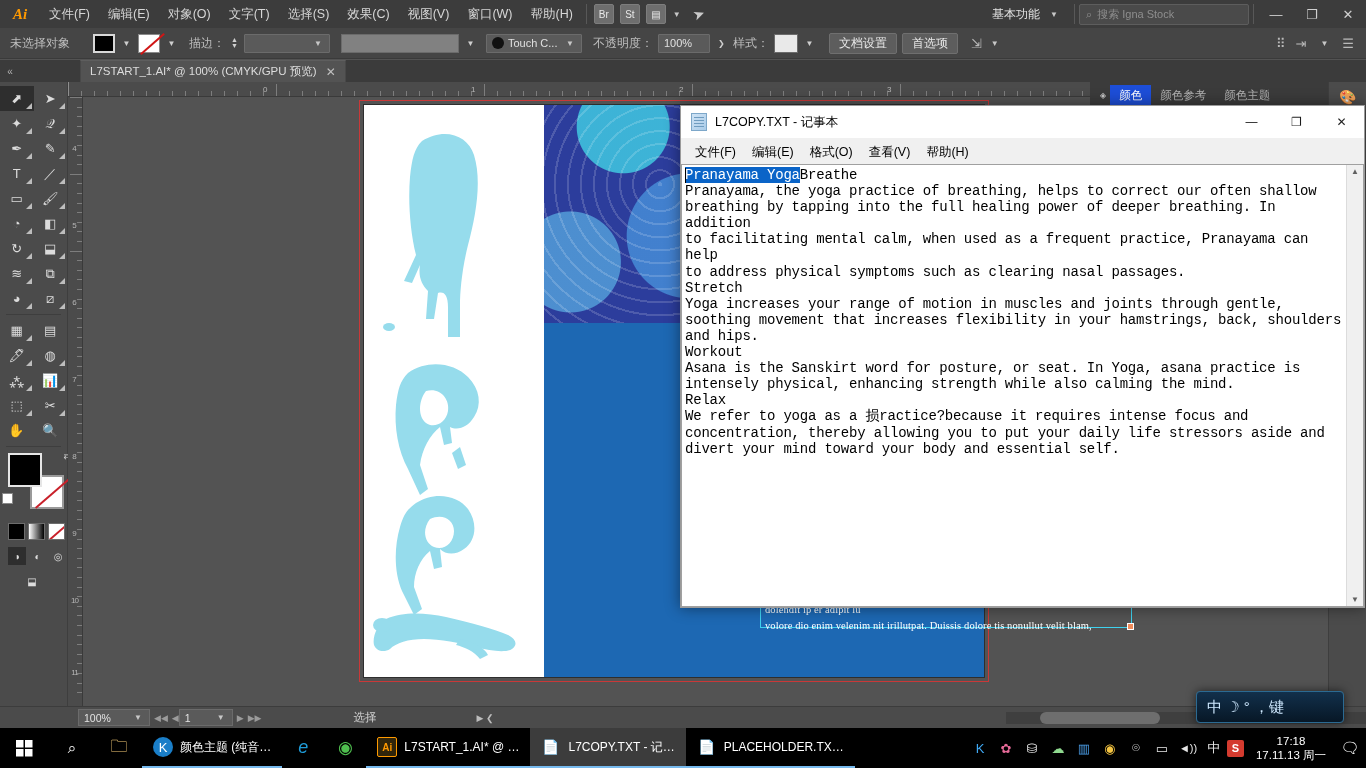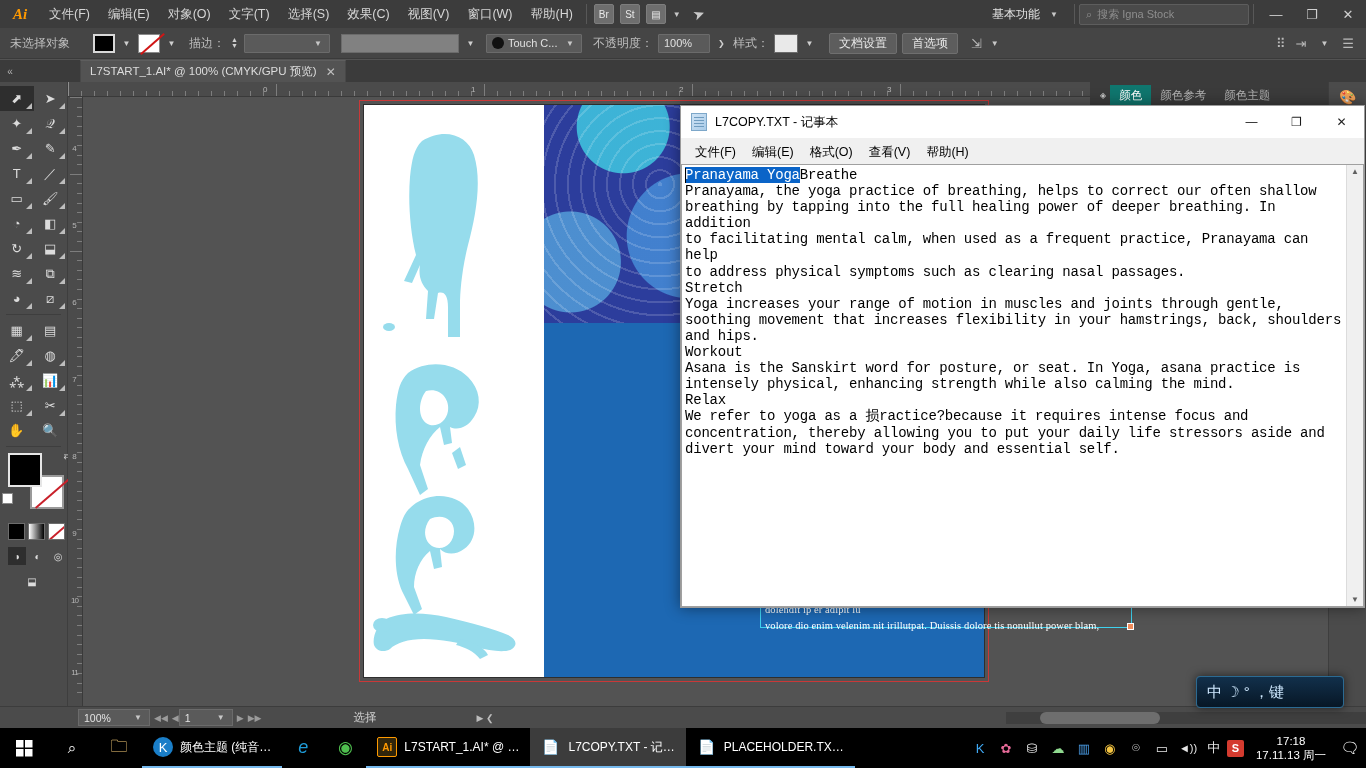--- a/index.html
+++ b/index.html
@@ -240,34 +240,34 @@
 
   
   .dock {
     position:absolute; top:82px; right:0; width:276px; height:26px; background:#3b3b3b;
     display:flex; align-items:center; padding-left:6px; gap:0;
   }
   .dock-tab {
     height:20px; padding:0 9px; display:flex; align-items:center; font-size:11.5px;
     color:#b2b2b2;
   }
-  .dock-tab.active { background:#0f766e; color:#fff; }
+  .dock-tab.active { background:#1d4ed8; color:#fff; }
   .dock-ico { margin-left:auto; display:flex; align-items:center; gap:7px; padding-right:8px; color:#b9b9b9; font-size:10px; }
   .dock-strip {
     position:absolute; top:82px; right:0; width:38px; bottom:22px; background:#4b4b4b;
     border-left:1px solid #3e3e3e;
   }
   .dock-strip .di {
     width:38px; height:30px; display:flex; align-items:center; justify-content:center;
     color:#d2d2d2; font-size:14px;
   }
 
   
   .ime {
-    position:absolute; left:1196px; top:676px; width:148px; height:32px;
+    position:absolute; left:1196px; top:691px; width:148px; height:32px;
     background:linear-gradient(180deg,#12304b,#071726); border:1px solid #2b6a92;
     border-radius:4px; display:flex; align-items:center; gap:7px; padding:0 10px;
     color:#cfe9ff; font-size:15px; box-shadow:0 0 10px rgba(0,0,0,.6);
   }
 
   
   #notepad {
     position:absolute; left:680px; top:105px; width:685px; height:503px;
     background:#f0f0f0; border:1px solid #9a9a9a;
     box-shadow:0 0 14px rgba(0,0,0,.45);
@@ -726,21 +726,21 @@
           <p>prat vel in vercin enib</p>
           <p>commy niat essi.</p>
           <p>Igna augiamc onsenit</p>
           <p>consequatet alisim ver</p>
           <p>mc onsequat. Ut lor se</p>
           <p>ipis del dolore modolo</p>
           <p>dit lummy nulla comr</p>
           <p>praestinis nullaorem a</p>
           <p>Wisisl dolum erilit lao</p>
           <p>dolendit ip er adipit lu</p>
-          <p>volore dio enim velenim nit irillutpat. Duissis dolore tis nonullut power blam,</p>
+          <p>volore dio enim velenim nit irillutpat. Duissis dolore tis nonullut velit blam,</p>
           <div class="tf-handle" style="right:-3px;bottom:-3px"></div>
         </div>
       </div>
     </div>
   </div>
 
   <div class="dock">
     <span class="chev">◈</span>
     <div class="dock-tab active">颜色</div>
     <div class="dock-tab">颜色参考</div>

